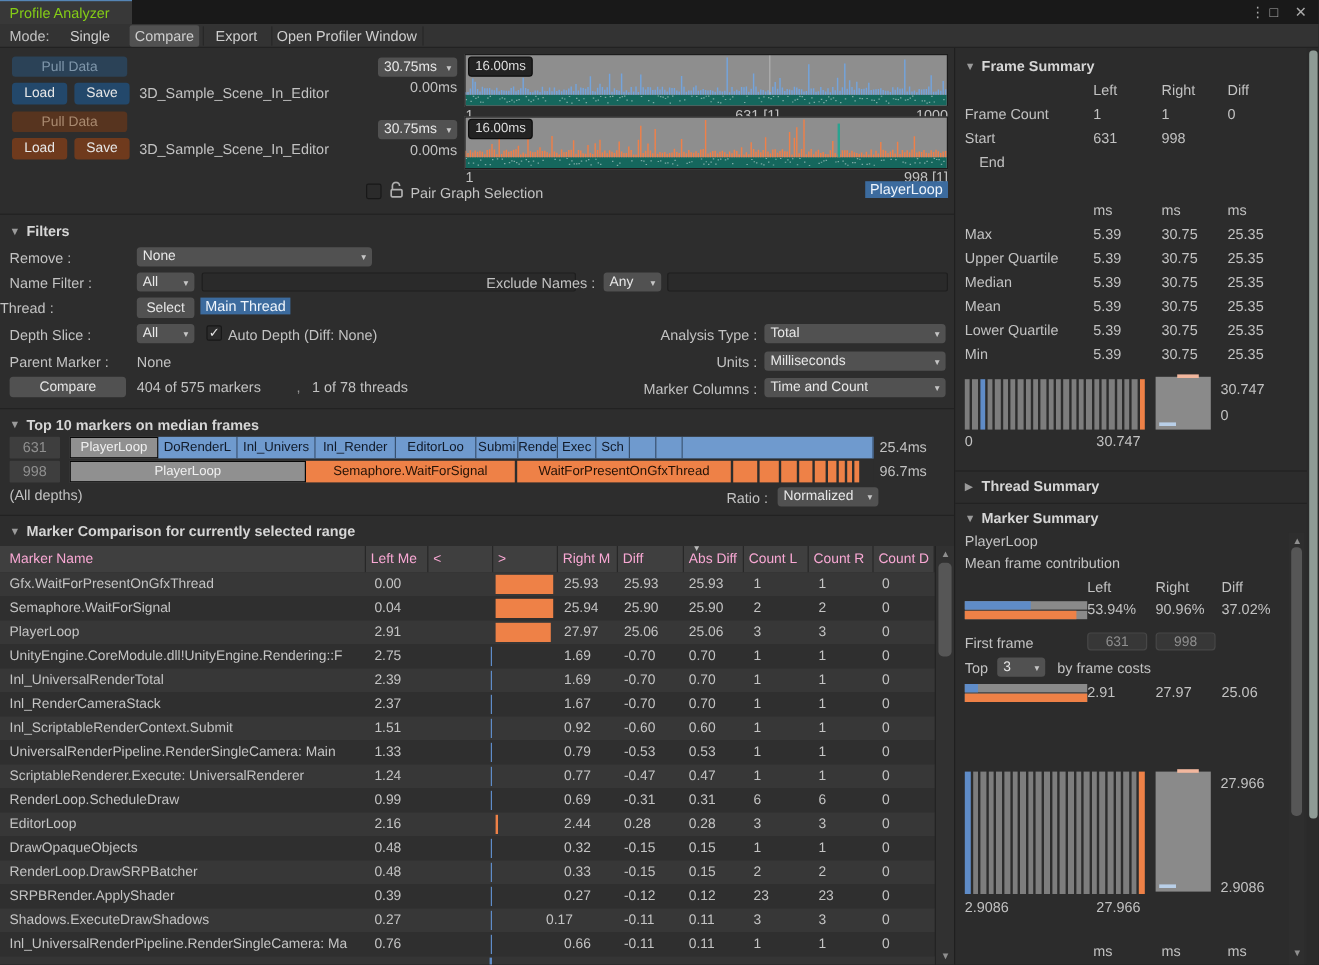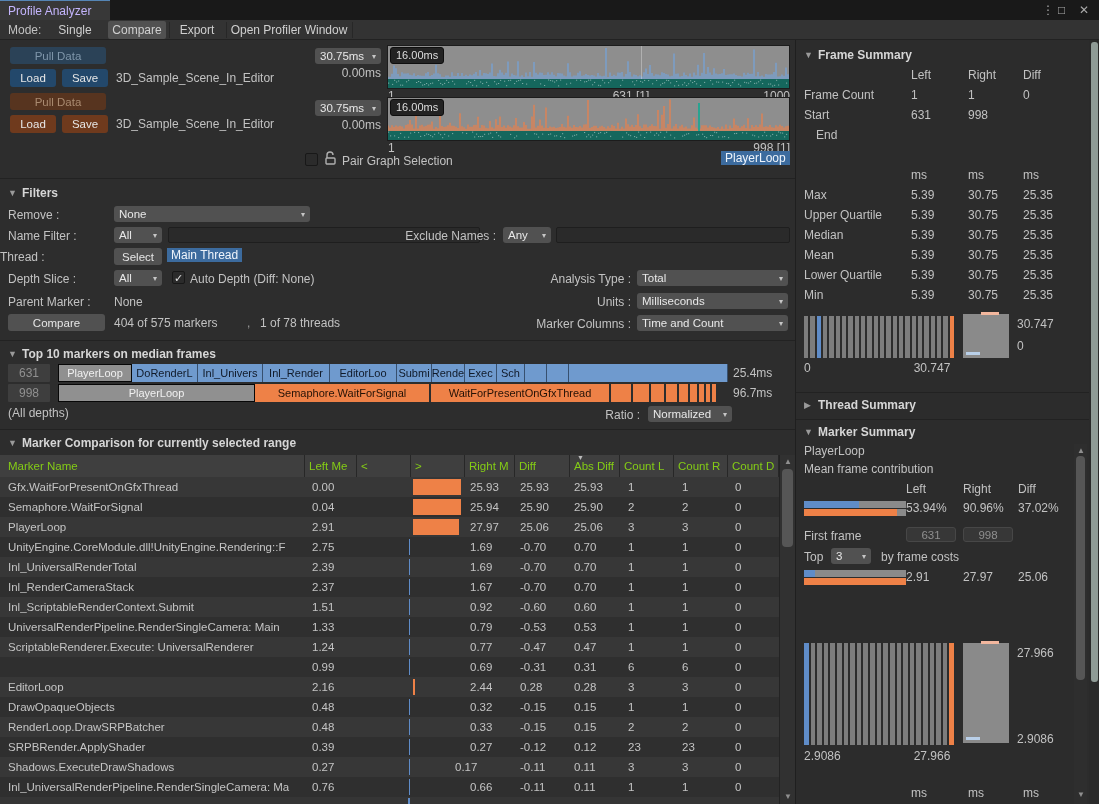--- a/index.html
+++ b/index.html
@@ -23,42 +23,42 @@
   .tbtn.active{background:#515151;border-radius:2px;top:1px;height:18px}
   .navy{background:#23486b}
   .brown{background:#6f3a1d}
   .pullA{background:#2b4257;color:#7f96aa}
   .pullB{background:#57341f;color:#a98a70}
   .seg{height:100%;display:flex;align-items:center;justify-content:center;overflow:hidden;white-space:nowrap;font-size:11px;box-sizing:border-box}
   .seg.blue{background:#6f9ace;color:#101a29;border-right:1px solid #37506f}
   .seg.orange{background:#ee8147;color:#241206;margin-right:2px}
   .seg.sel{background:#909090;color:#f0f0f0;border:1px solid #070707}
   .framebox{background:#3e3e3e;color:#909090;display:flex;align-items:center;justify-content:center;font-size:12px;border-radius:1px}
-  .thead{position:absolute;background:#3f3f3f;color:#84cc16}
+  .thead{position:absolute;background:#3f3f3f;color:#f9a8d4}
   .thcell{position:absolute;top:0;height:22px;line-height:22px;overflow:hidden;white-space:nowrap;border-right:1px solid #272727;box-sizing:border-box;padding-left:4px;font-size:11.5px}
   .trow{position:absolute;left:0;width:779px;height:20px}
   .tcell{position:absolute;top:0;height:20px;line-height:20px;font-size:11.5px;overflow:hidden;white-space:nowrap;color:#c4c4c4}
   .histo{position:absolute;display:flex;gap:2px;align-items:flex-end}
   .histo>div{flex:1;height:100%}
   .boxplot{position:absolute;background:#8a8a8a}
   .track{position:absolute;background:#8a8a8a;height:7px}
   .fill{position:absolute;left:0;top:0;height:7px}
   .sb-track{position:absolute;background:#2e2e2e}
   .sb-thumb{position:absolute;background:#565656;border-radius:4px}
   .sb-arrow{position:absolute;color:#8f8f8f;font-size:8px}
   .rlabel{position:absolute;white-space:nowrap}
 </style>
 </head>
 <body>
 
 <div id="root">
 
   <div class="abs" style="left:0;top:0;width:1099px;height:20px;background:#191919">
     <div class="abs" style="left:0;top:0;width:110px;height:20px;background:#383838;border-top:1px solid #5585b5;box-sizing:border-box;display:flex;align-items:center;padding-left:8px">
-      <span style="color:#c4b5fd">Profile Analyzer</span>
+      <span style="color:#84cc16">Profile Analyzer</span>
     </div>
     <span class="abs" style="left:1042px;top:3px;color:#aaa">⋮</span>
     <span class="abs" style="left:1058px;top:3px;color:#aaa">□</span>
     <span class="abs" style="left:1079px;top:3px;color:#aaa">✕</span>
   </div>
 
   <div class="abs" id="toolbar" style="left:0;top:20px;width:1099px;height:20px;background:#333;border-bottom:1px solid #222;box-sizing:border-box">
     <span class="abs" style="left:8px;top:3px">Mode:</span>
     <div class="abs" style="left:169px;top:2px;width:1px;height:16px;background:#272727"></div>
     <div class="abs" style="left:226px;top:2px;width:1px;height:16px;background:#272727"></div>
@@ -306,20 +306,21 @@
           <div class="tcell" style="left: 312px; width: 44px;">1.24</div>
           <div style="position: absolute; left: 408.5px; top: 2px; width: 1.5px; height: 16px; background: rgb(95, 140, 200);"></div>
           <div class="tcell" style="left: 470px; width: 44px;">0.77</div>
           <div class="tcell" style="left: 520px; width: 48px;">-0.47</div>
           <div class="tcell" style="left: 574px; width: 44px;">0.47</div>
           <div class="tcell" style="left: 628px; width: 46px;">1</div>
           <div class="tcell" style="left: 682px; width: 46px;">1</div>
           <div class="tcell" style="left: 735px; width: 40px;">0</div>
         </div>
         <div class="trow" style="top: 657px; background: rgb(47, 47, 47);">
+          <div class="tcell" style="left: 8px; width: 294px;">RenderLoop.ScheduleDraw</div>
           <div class="tcell" style="left: 312px; width: 44px;">0.99</div>
           <div style="position: absolute; left: 408.5px; top: 2px; width: 1.5px; height: 16px; background: rgb(95, 140, 200);"></div>
           <div class="tcell" style="left: 470px; width: 44px;">0.69</div>
           <div class="tcell" style="left: 520px; width: 48px;">-0.31</div>
           <div class="tcell" style="left: 574px; width: 44px;">0.31</div>
           <div class="tcell" style="left: 628px; width: 46px;">6</div>
           <div class="tcell" style="left: 682px; width: 46px;">6</div>
           <div class="tcell" style="left: 735px; width: 40px;">0</div>
         </div>
         <div class="trow" style="top: 677px; background: rgb(55, 55, 55);">

